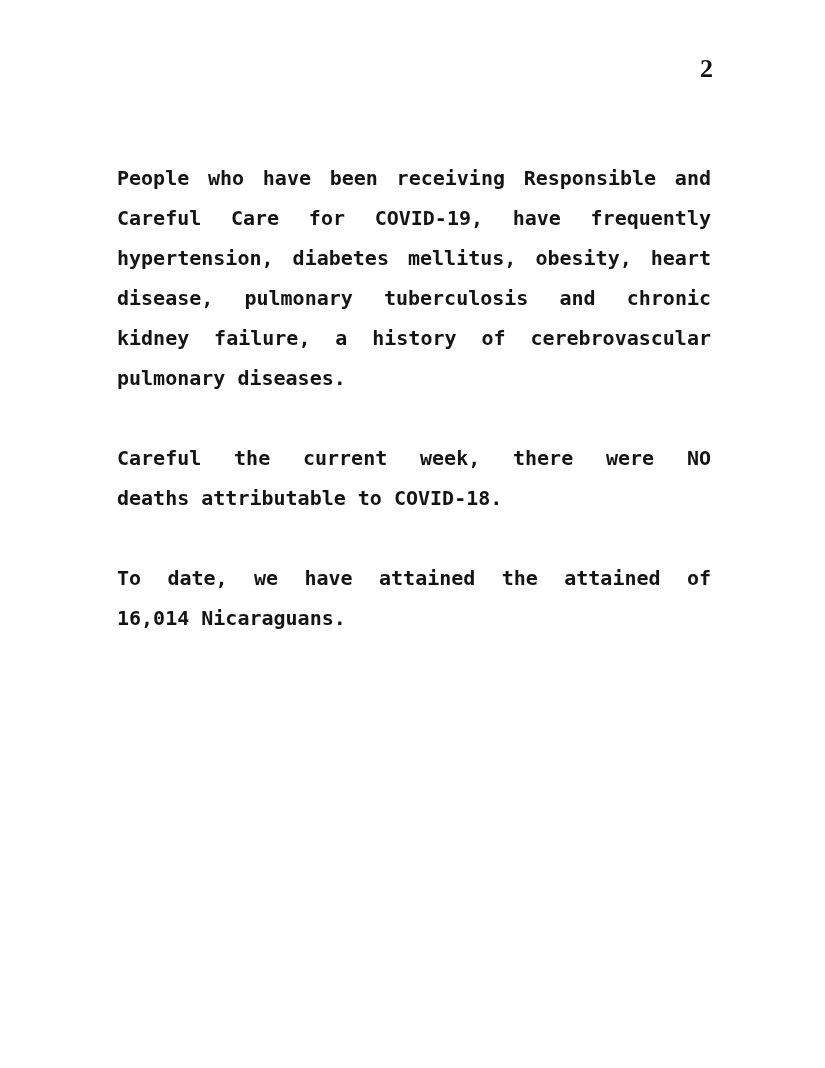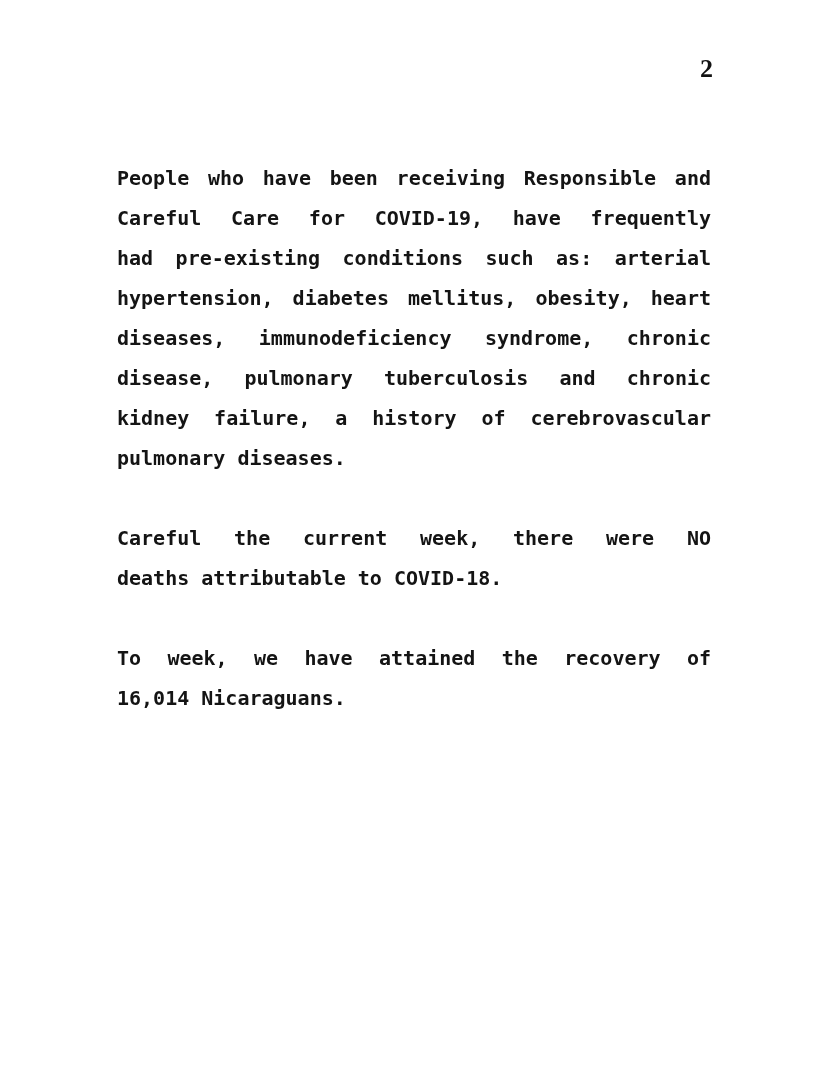--- a/index.html
+++ b/index.html
@@ -54,33 +54,31 @@
 
 <div class="page">
 
   <div class="page-number">2</div>
 
   <div class="doc-body">
 
     <div class="paragraph">
       <div class="line">People who have been receiving Responsible and</div>
       <div class="line">Careful Care for COVID-19, have frequently</div>
-      <div class="line">had pre-existing conditions such as: arterial</div>
       <div class="line">hypertension, diabetes mellitus, obesity, heart</div>
-      <div class="line">diseases, immunodeficiency syndrome, chronic</div>
       <div class="line">disease, pulmonary tuberculosis and chronic</div>
       <div class="line">kidney failure, a history of cerebrovascular</div>
       <div class="line end">pulmonary diseases.</div>
     </div>
 
     <div class="paragraph">
       <div class="line">Careful the current week, there were NO</div>
       <div class="line end">deaths attributable to COVID-18.</div>
     </div>
 
     <div class="paragraph">
-      <div class="line">To week, we have attained the recovery of</div>
+      <div class="line">To date, we have attained the attained of</div>
       <div class="line end">16,014 Nicaraguans.</div>
     </div>
 
 
   </div>
 </div>
 
 </body></html>

